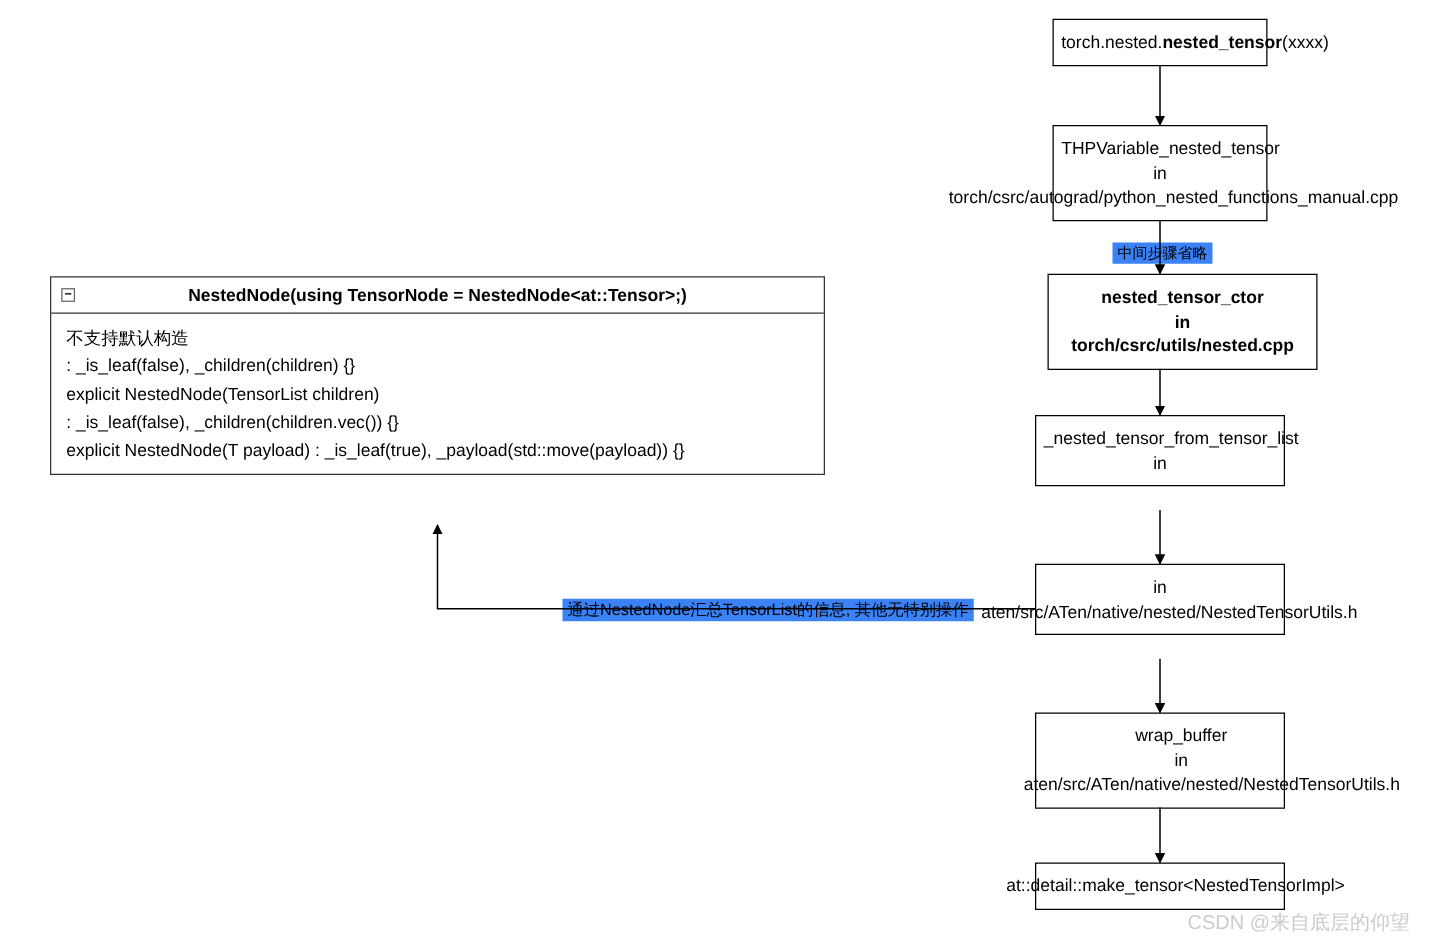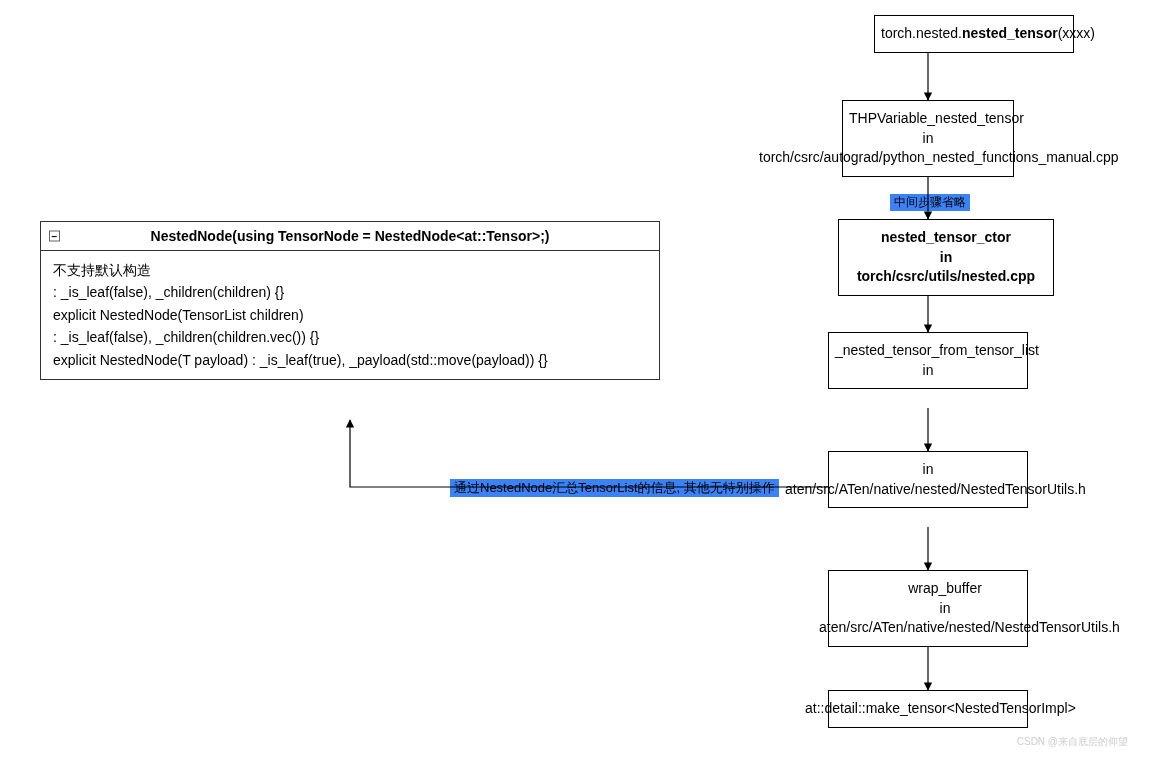--- a/index.html
+++ b/index.html
@@ -61,42 +61,42 @@
     position: absolute;
     font-size: 13px;
     background: #3b82f6;
     padding: 0 4px;
     white-space: nowrap;
   }
   .watermark {
     position: absolute;
     right: 24px; bottom: 10px;
     color: #ccc;
-    font-size: 10px;
+    font-size: 16px;
     pointer-events: none;
   }
 </style>
 </head>
 <body>
 
 <div class="class-box" style="left:40px; top:221px; width:620px;">
   <div class="class-title">
     <span class="collapse-icon">−</span>
     <span>NestedNode(using TensorNode = NestedNode&lt;at::Tensor&gt;;)</span>
   </div>
   <div class="class-body">
     <div>不支持默认构造</div>
     <div>: _is_leaf(false), _children(children) {}</div>
     <div>explicit NestedNode(TensorList children)</div>
     <div>: _is_leaf(false), _children(children.vec()) {}</div>
     <div>explicit NestedNode(T payload) : _is_leaf(true), _payload(std::move(payload)) {}</div>
   </div>
 </div>
 
-<div class="node" id="node1" style="left:842px; top:15px; width:200px;margin-left:32px;">
+<div class="node" id="node1" style="left:842px; top:15px; width:172px;">
   <span class="line">
     <span>torch.nested.</span><b>nested_tensor</b><span>(xxxx)</span>
   </span>
 </div>
 
 <div class="node" id="node2" style="left:842px; top:100px; width:172px;">
   <div class="line">THPVariable_nested_tensor</div>
   <div class="line">in</div>
   <div class="line" style="position:relative; left:-90px; width:352px;">torch/csrc/autograd/python_nested_functions_manual.cpp</div>
 </div>

